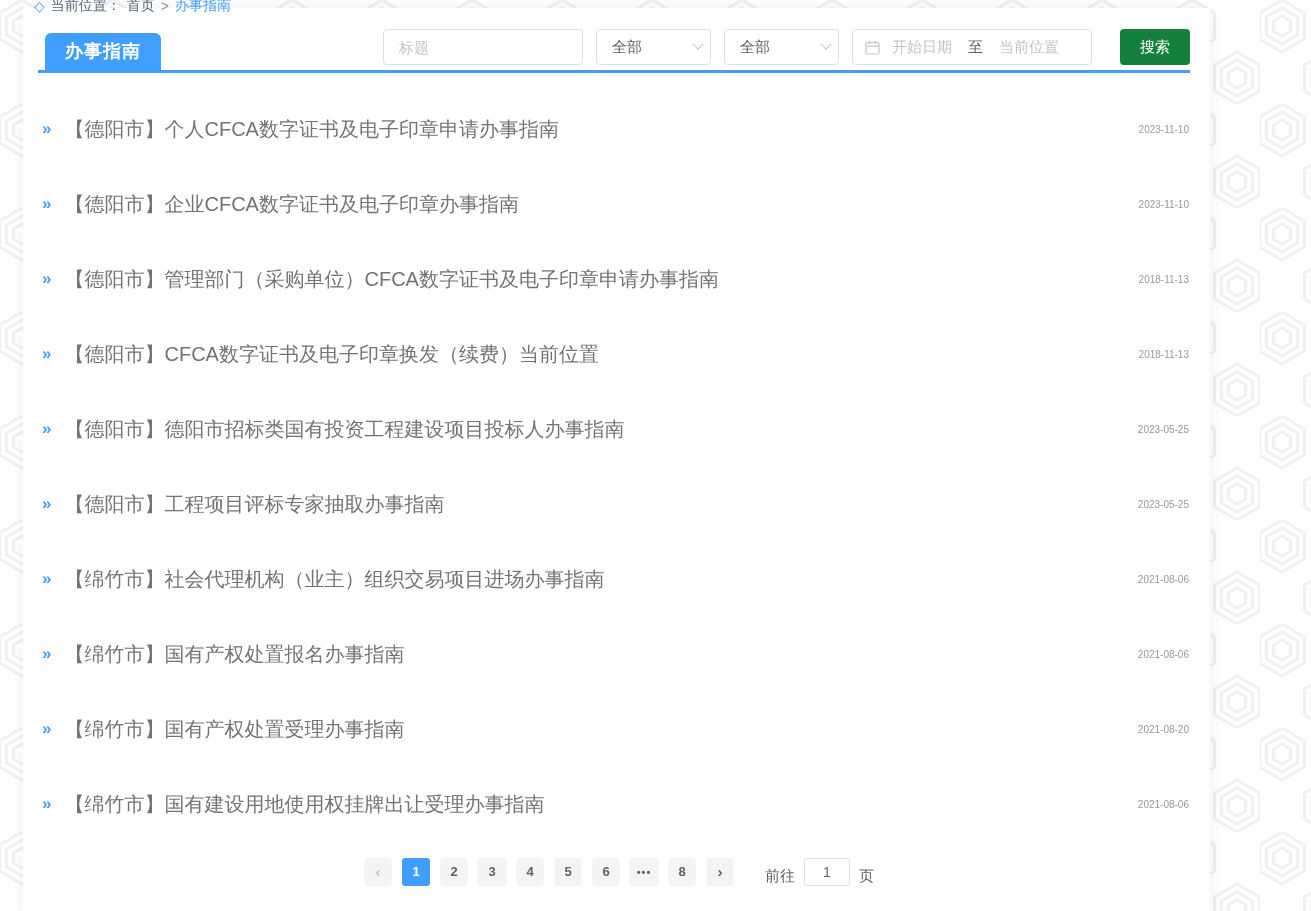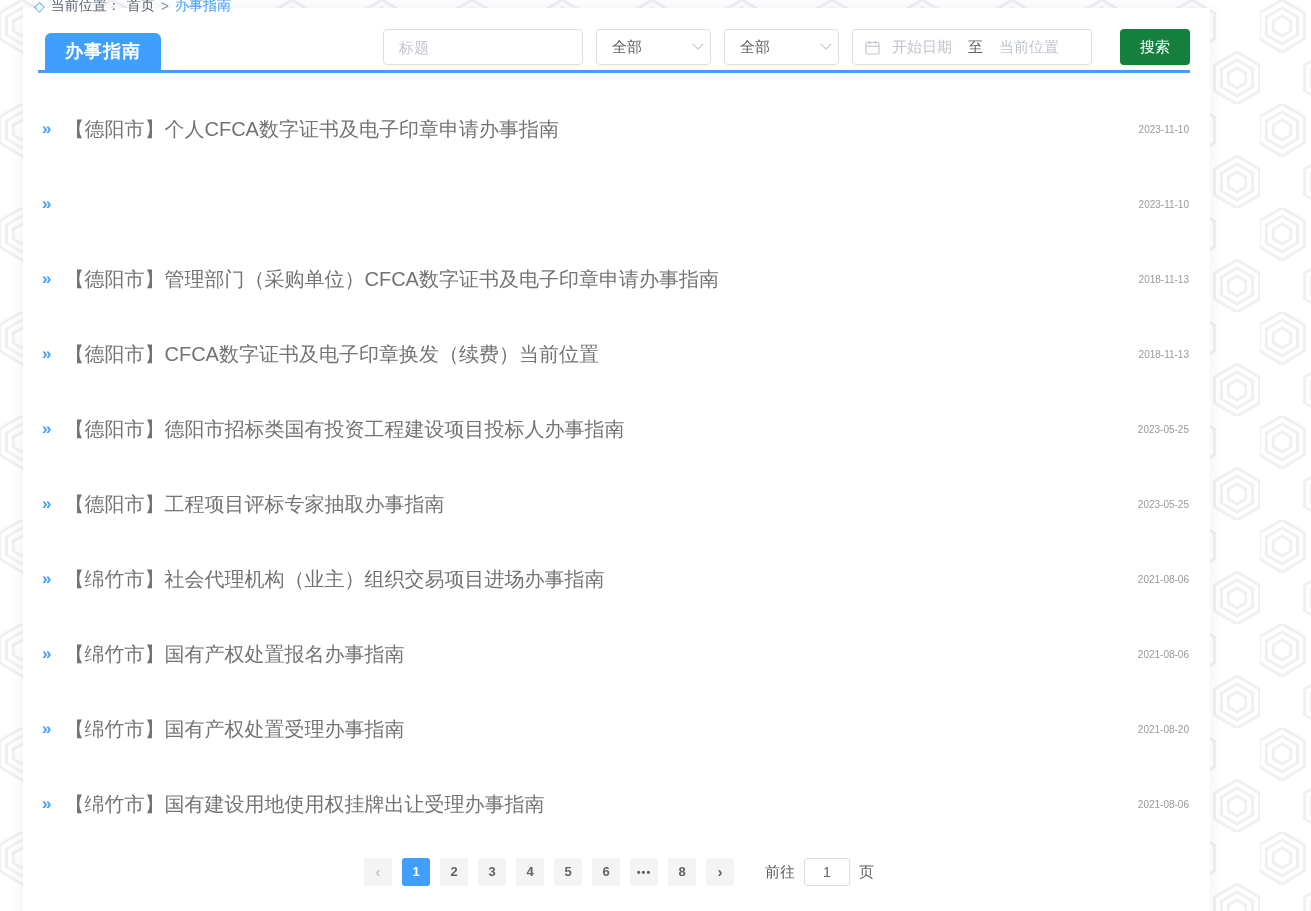--- a/index.html
+++ b/index.html
@@ -109,21 +109,21 @@
     border: none; border-radius: 3px;
     background: #F4F4F5; color: #606266;
     font-size: 13px; font-weight: bold; cursor: pointer;
     font-family: "Liberation Sans", "DejaVu Sans", sans-serif;
     line-height: 28px;
   }
   .page-btn.active { background: #409EFF; color: #fff; }
   .page-btn.nav { font-size: 15px; font-weight: bold; }
   .page-btn.nav.disabled { color: #C0C4CC; cursor: default; }
   .page-btn.more { font-size: 11px; letter-spacing: 1px; }
-  .jump { display: flex; align-items: center; margin-left: 26px; font-size: 15px; color: #606266; }
+  .jump { display: flex; align-items: flex-end; margin-left: 26px; font-size: 15px; color: #606266; }
   .jump-input {
     width: 46px; height: 28px; margin: 0 9px;
     border: 1px solid #DCDFE6; border-radius: 3px;
     text-align: center; font-size: 14px; color: #606266; outline: none;
     font-family: "Liberation Sans", "DejaVu Sans", sans-serif;
   }
 </style>
 </head>
 <body>
 
@@ -187,20 +187,21 @@
 
   <div class="list">
   <div class="row">
     <span class="arrow-glyph">»</span>
     <a class="row-title">【德阳市】个人CFCA数字证书及电子印章申请办事指南</a>
     <span class="row-date">2023-11-10</span>
   </div>
 
   <div class="row">
     <span class="arrow-glyph">»</span>
+    <a class="row-title">【德阳市】企业CFCA数字证书及电子印章办事指南</a>
     <span class="row-date">2023-11-10</span>
   </div>
 
   <div class="row">
     <span class="arrow-glyph">»</span>
     <a class="row-title">【德阳市】管理部门（采购单位）CFCA数字证书及电子印章申请办事指南</a>
     <span class="row-date">2018-11-13</span>
   </div>
 
   <div class="row">

